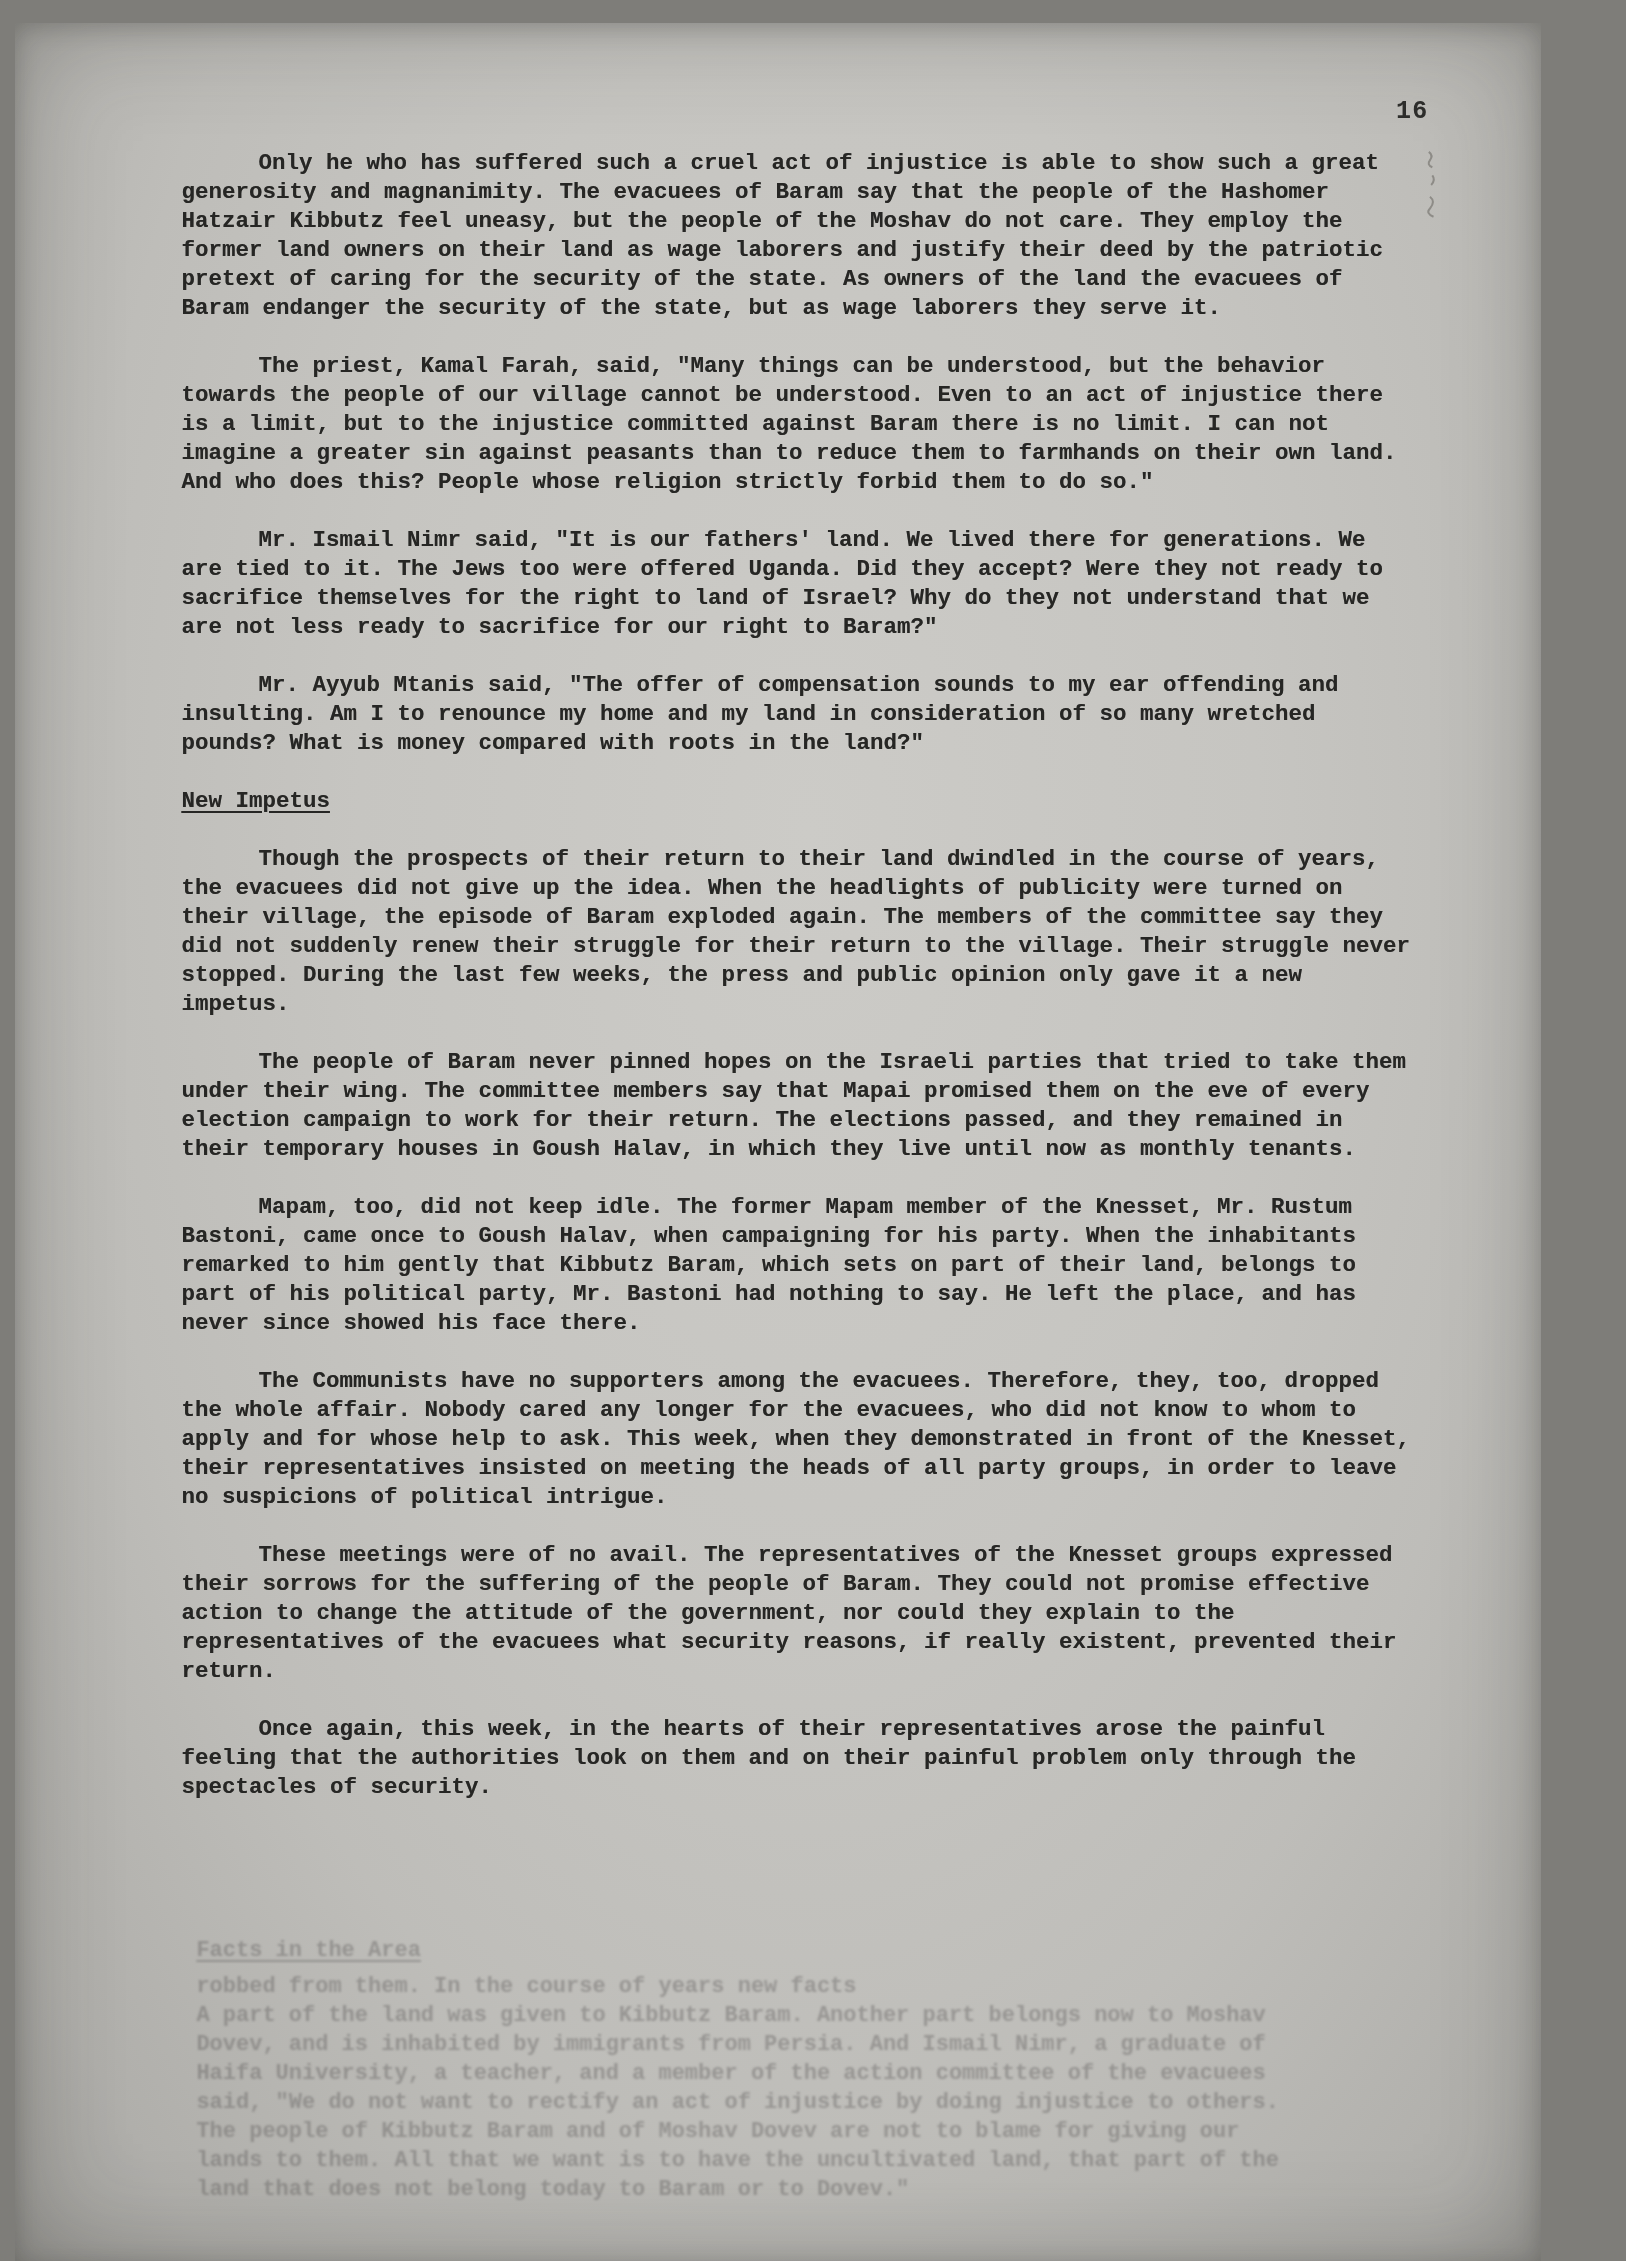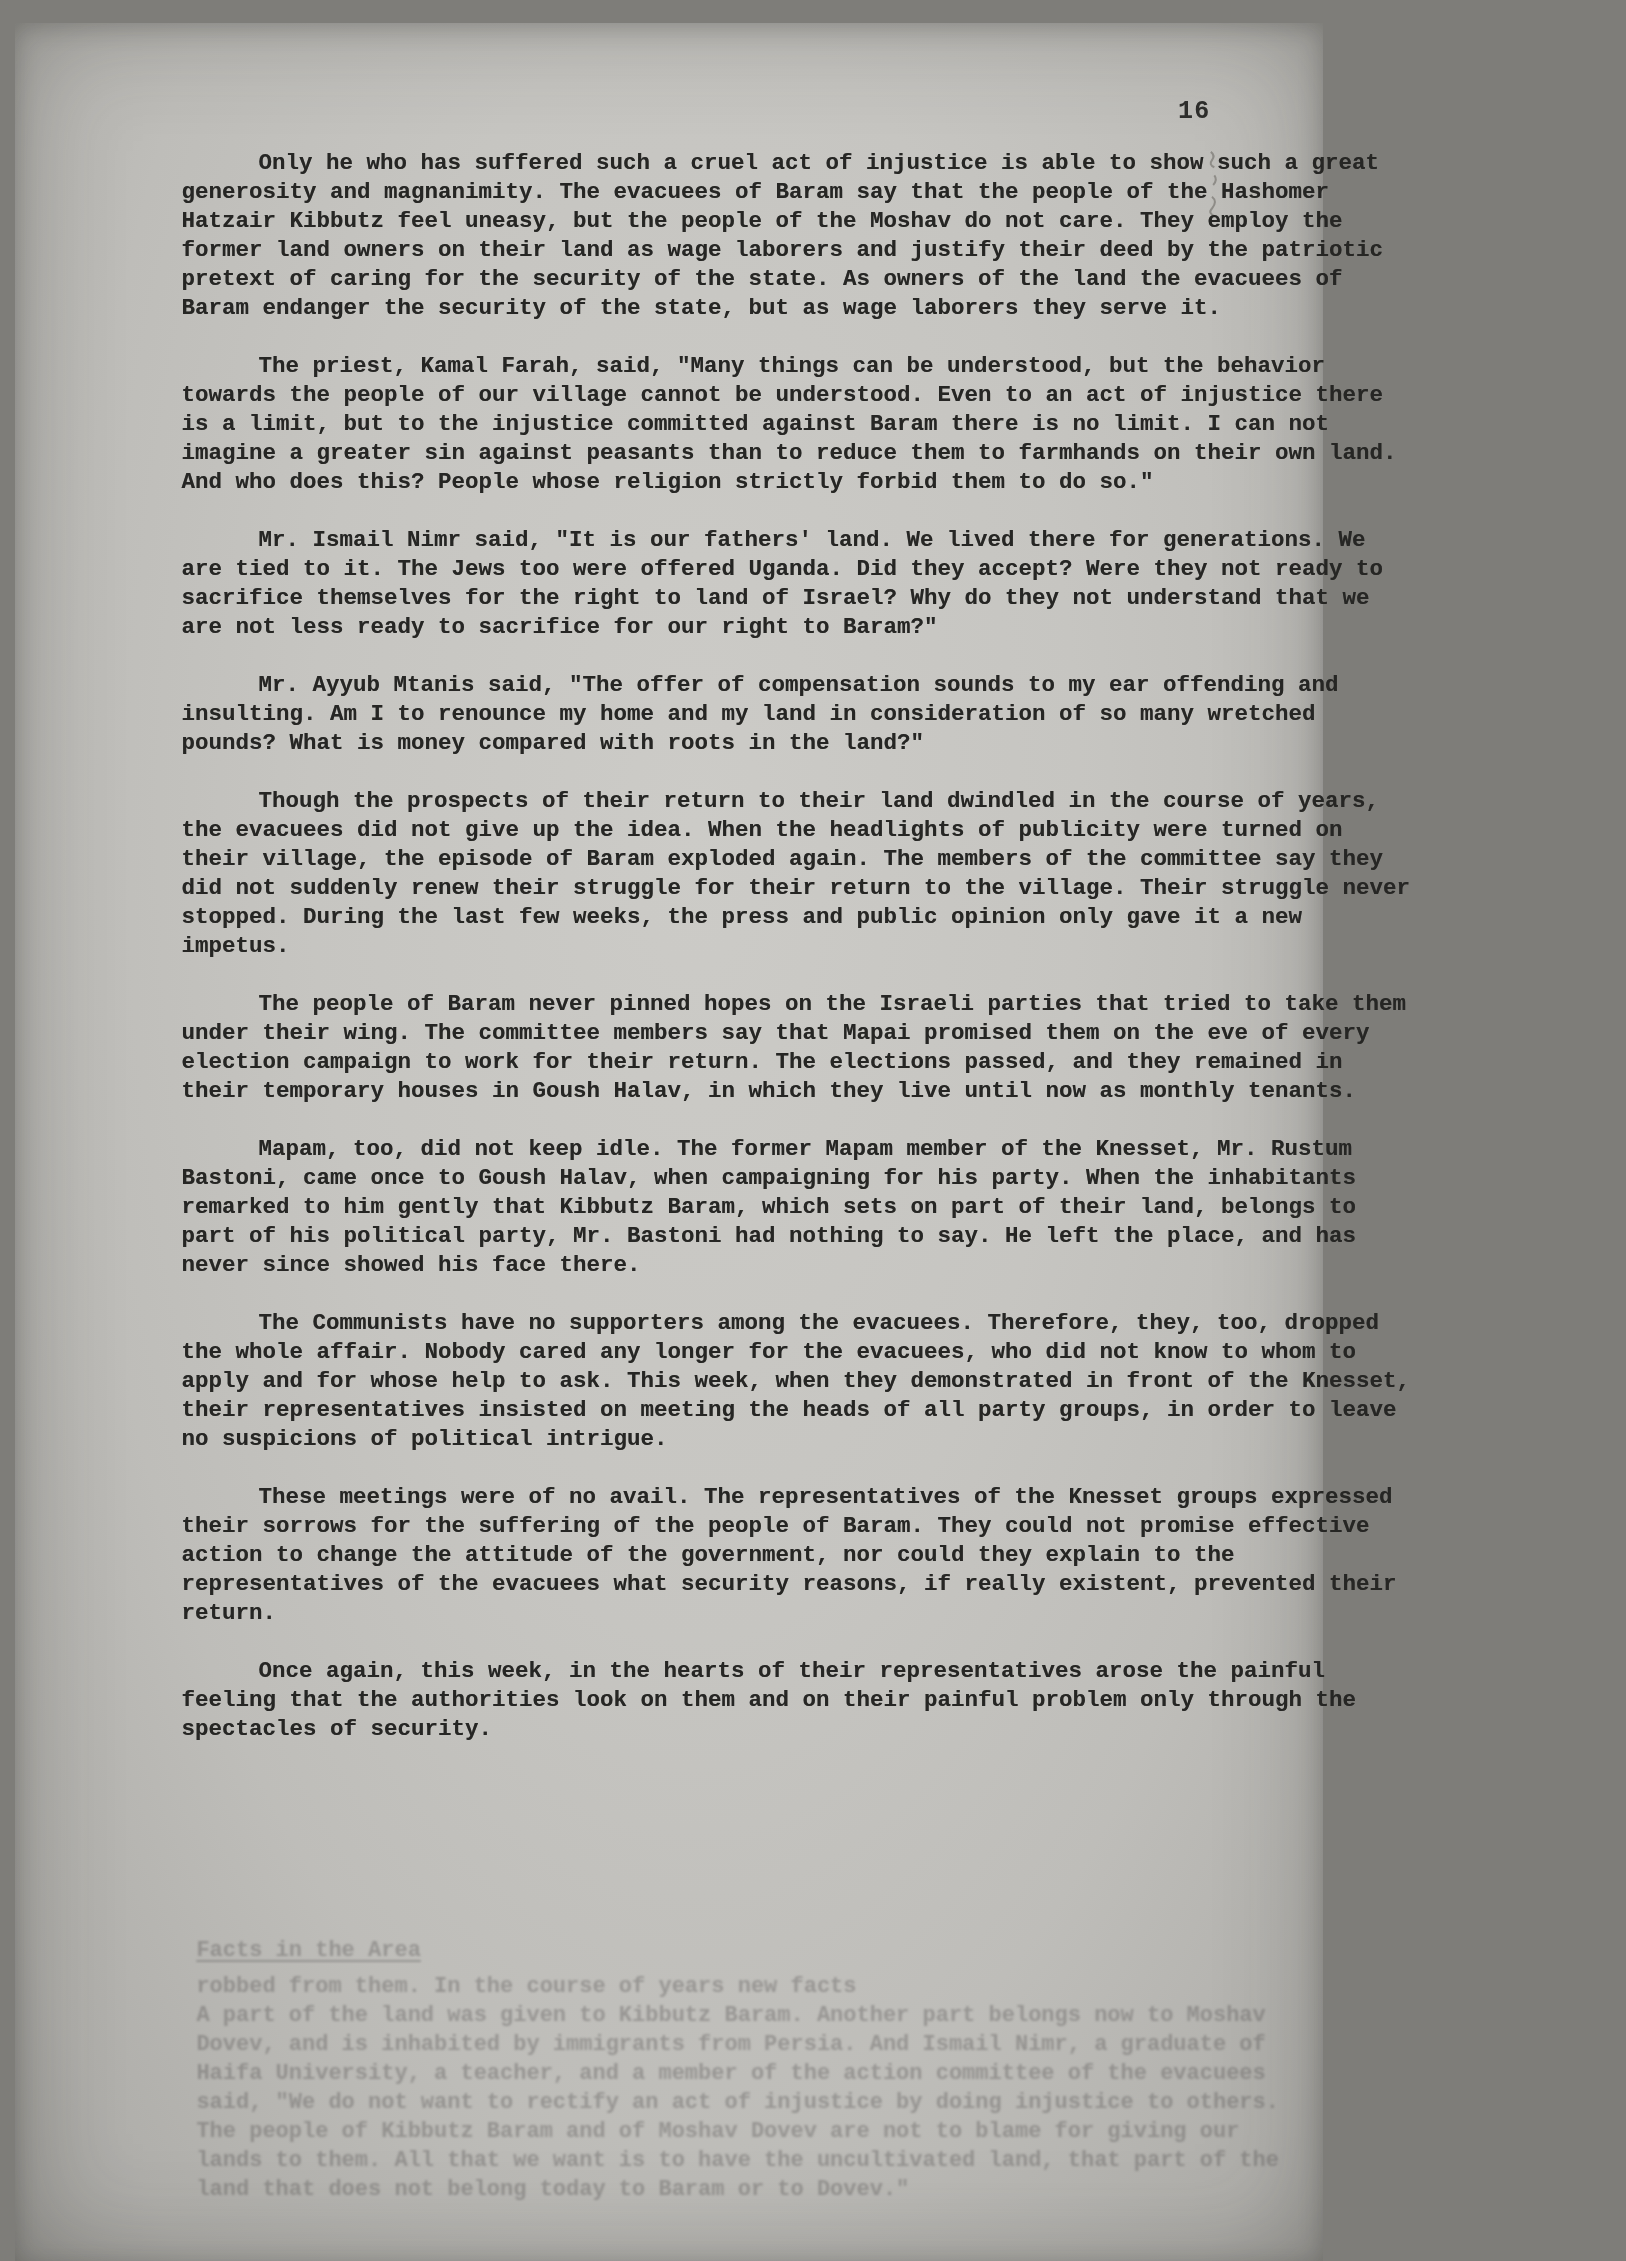--- a/index.html
+++ b/index.html
@@ -13,21 +13,21 @@
     position: relative;
     width: 1626px;
     height: 2261px;
     background: #7e7d79;
     overflow: hidden;
   }
   .paper {
     position: absolute;
     left: 15.4px;
     top: 22.5px;
-    width: 1308px;
+    width: 1526px;
     height: 2239px;
     background: radial-gradient(ellipse at 52% 36%,
       #cccbc7 0%, #c6c5c1 40%, #bebdb9 65%, #b0afab 88%, #a09f9b 100%);
     box-shadow: inset 0 0 106px rgba(40,40,38,0.30), inset 0 3.5px 23.6px rgba(30,30,28,0.25);
   }
   .page-number {
     position: absolute;
     top: 74px;
     right: 113px;
     font-size: 25px;
@@ -108,20 +108,21 @@
       <div>lands to them.  All that we want is to have the uncultivated land, that part of the</div>
       <div>land that does not belong today to Baram or to Dovev."</div>
     </div>
 
     <div class="text-block">
       <p class="para">Only he who has suffered such a cruel act of injustice is able to show such a great generosity and magnanimity.  The evacuees of Baram say that the people of the Hashomer Hatzair Kibbutz feel uneasy, but the people of the Moshav do not care. They employ the former land owners on their land as wage laborers and justify their deed by the patriotic pretext of caring for the security of the state.  As owners of the land the evacuees of Baram endanger the security of the state, but as wage laborers they serve it.</p>
       <p class="para">The priest, Kamal Farah, said, "Many things can be understood, but the behavior towards the people of our village cannot be understood.  Even to an act of injustice there is a limit, but to the injustice committed against Baram there is no limit. I can not imagine a greater sin against peasants than to reduce them to farmhands on their own land.  And who does this?  People whose religion strictly forbid them to do so."</p>
       <p class="para">Mr. Ismail Nimr said, "It is our fathers' land.  We lived there for generations. We are tied to it.  The Jews too were offered Uganda.  Did they accept?  Were they not ready to sacrifice themselves for the right to land of Israel?  Why do they not understand that we are not less ready to sacrifice for our right to Baram?"</p>
       <p class="para">Mr. Ayyub Mtanis said, "The offer of compensation sounds to my ear offending and insulting.  Am I to renounce my home and my land in consideration of so many wretched pounds?  What is money compared with roots in the land?"</p>
 
+      <div class="heading">New Impetus</div>
 
       <p class="para">Though the prospects of their return to their land dwindled in the course of years, the evacuees did not give up the idea.  When the headlights of publicity were turned on their village, the episode of Baram exploded again.  The members of the committee say they did not suddenly renew their struggle for their return to the village.  Their struggle never stopped.  During the last few weeks, the press and public opinion only gave it a new impetus.</p>
       <p class="para">The people of Baram never pinned hopes on the Israeli parties that tried to take them under their wing.  The committee members say that Mapai promised them on the eve of every election campaign to work for their return.  The elections passed, and they remained in their temporary houses in Goush Halav, in which they live until now as monthly tenants.</p>
       <p class="para">Mapam, too, did not keep idle.  The former Mapam member of the Knesset, Mr. Rustum Bastoni, came once to Goush Halav, when campaigning for his party.  When the inhabitants remarked to him gently that Kibbutz Baram, which sets on part of their land, belongs to part of his political party, Mr. Bastoni had nothing to say. He left the place, and has never since showed his face there.</p>
       <p class="para">The Communists have no supporters among the evacuees.  Therefore, they, too, dropped the whole affair.  Nobody cared any longer for the evacuees, who did not know to whom to apply and for whose help to ask.  This week, when they demonstrated in front of the Knesset, their representatives insisted on meeting the heads of all party groups, in order to leave no suspicions of political intrigue.</p>
       <p class="para">These meetings were of no avail.  The representatives of the Knesset groups expressed their sorrows for the suffering of the people of Baram.  They could not promise effective action to change the attitude of the government, nor could they explain to the representatives of the evacuees what security reasons, if really existent, prevented their return.</p>
       <p class="para">Once again, this week, in the hearts of their representatives arose the painful feeling that the authorities look on them and on their painful problem only through the spectacles of security.</p>
     </div>
 
   </div>

